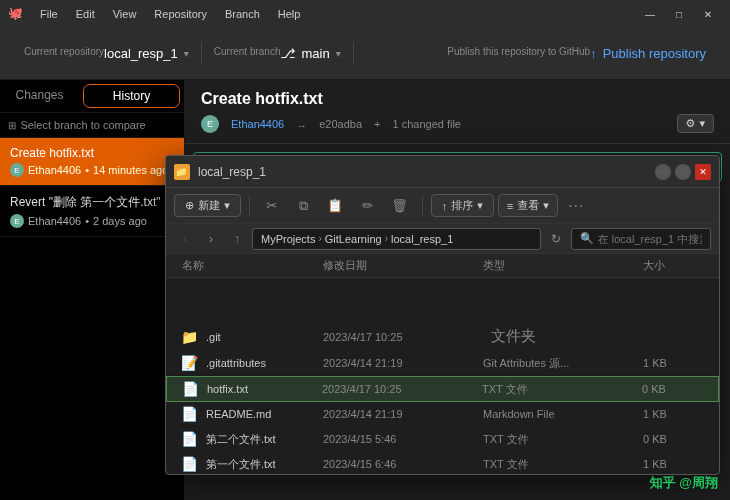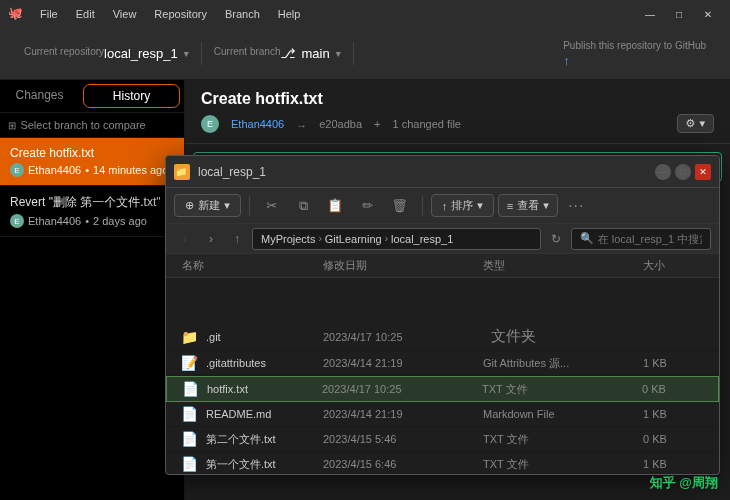--- a/index.html
+++ b/index.html
@@ -13,21 +13,21 @@
     .window-controls { margin-left: auto; display: flex; gap: 1px; }
     .win-btn { width: 28px; height: 20px; display: flex; align-items: center; justify-content: center; font-size: 10px; color: #ccc; cursor: pointer; }
 
     
     .toolbar { background: #2d2d2d; height: 52px; display: flex; align-items: center; padding: 0 12px; gap: 0; border-bottom: 1px solid #1a1a1a; }
     .toolbar-section { display: flex; padding: 4px 12px; cursor: pointer; border-right: 1px solid #444; min-width: 130px; }
     .toolbar-section:last-child { border-right: none; }
     .toolbar-section .label { font-size: 10px; color: #888; margin-bottom: 2px; }
     .toolbar-section .value { font-size: 13px; color: #fff; font-weight: 500; display: flex; align-items: center; gap: 6px; }
     .toolbar-section .value .chevron { color: #888; font-size: 10px; }
-    .publish-section { display: flex; flex-direction: column; padding: 4px 12px; cursor: pointer; margin-left: auto; }
+    .publish-section { display: flex; flex-direction: row; padding: 4px 12px; cursor: pointer; margin-left: auto; }
     .publish-section .label { font-size: 10px; color: #888; margin-bottom: 2px; }
     .publish-section .value { font-size: 13px; color: #58a6ff; font-weight: 500; display: flex; align-items: center; gap: 6px; }
 
     
     .main-content { display: flex; height: calc(500px - 80px); }
     .left-panel { width: 185px; background: #000000; border-right: 1px solid #1a1a1a; display: flex; flex-direction: column; flex-shrink: 0; }
     .tabs { display: flex; border-bottom: 1px solid #1a1a1a; }
     .tab { flex: 1; padding: 8px 0; text-align: center; font-size: 12px; color: #888; cursor: pointer; }
     .tab.active { color: #fff; border-bottom: 2px solid #e05e00; margin-bottom: -1px; }
     .tab.highlight { border: 1px solid #e05e00; border-radius: 7px; color: #fff; margin: 4px 4px; padding: 4px 8px; }
@@ -139,20 +139,21 @@
     <span class="value">
       <span>⎇</span>
       <span>main</span>
       <span class="chevron">▾</span>
     </span>
   </div>
   <div class="publish-section">
     <span class="label">Publish this repository to GitHub</span>
     <span class="value">
       <span>↑</span>
+      <span>Publish repository</span>
     </span>
   </div>
 </div>
 
 <div class="main-content">
 
   <div class="left-panel">
     <div class="tabs">
       <div class="tab">Changes</div>
       <div class="tab active highlight">History</div>

